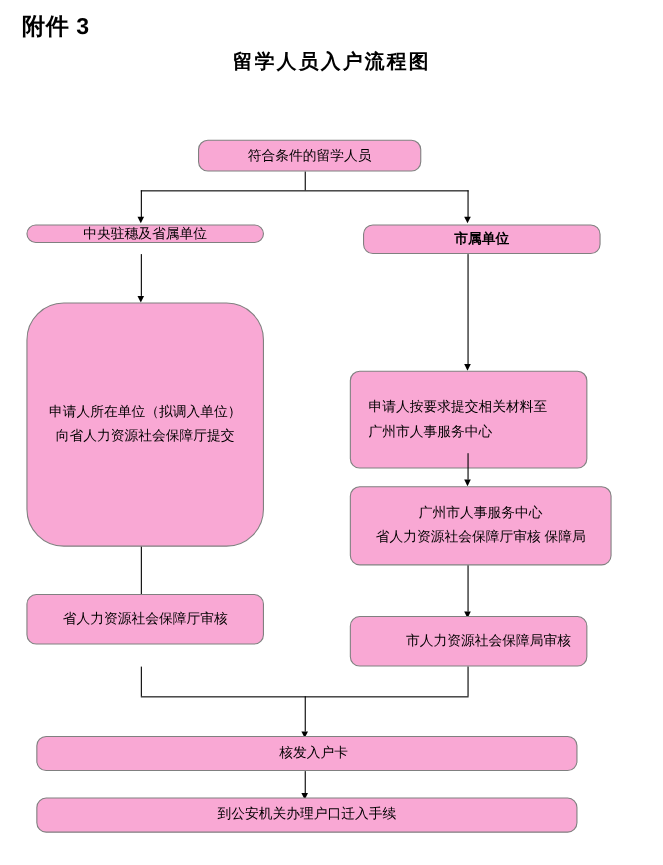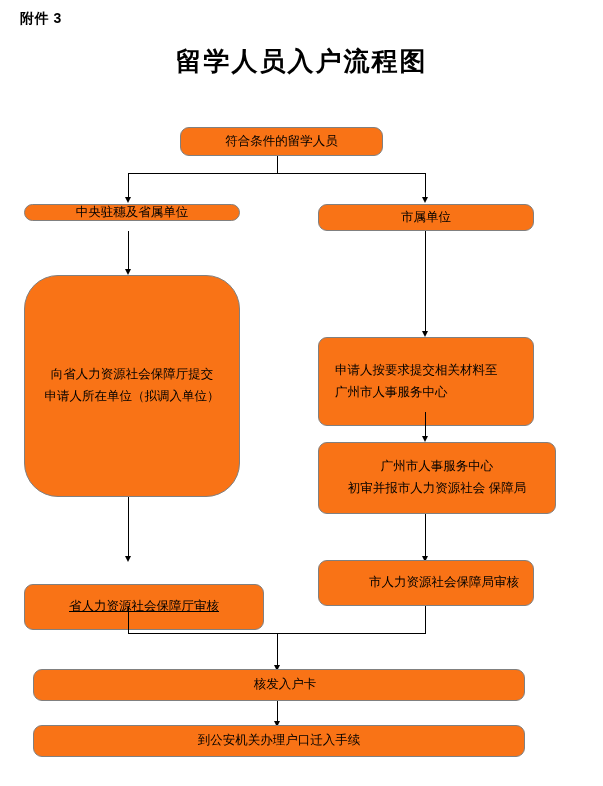--- a/index.html
+++ b/index.html
@@ -18,43 +18,43 @@
 
   #flow-root {
     position: absolute;
     inset: 0;
   }
 
   .attachment-label {
     position: absolute;
     left: 20px;
     top: 10px;
-    font-size: 14px;
+    font-size: 21px;
     font-weight: bold;
     letter-spacing: 0.5px;
     white-space: nowrap;
   }
 
   .chart-title {
     position: absolute;
     left: 0;
     top: 44px;
     width: 603px;
     text-align: center;
     font-family: "Liberation Serif", "DejaVu Serif", serif;
-    font-size: 26px;
+    font-size: 18px;
     font-weight: bold;
     letter-spacing: 2px;
   }
 
   .node {
     position: absolute;
     box-sizing: border-box;
     border: 1px solid #808080;
-    background: #f97316;
+    background: #f9a8d4;
     border-radius: 9px;
     display: flex;
     flex-direction: column;
     align-items: center;
     justify-content: center;
     font-size: 12.5px;
     line-height: 1.75;
     text-align: center;
     white-space: nowrap;
   }
@@ -99,56 +99,56 @@
   <div class="conn conn-h" style="left:128px; top:173px; width:298px;"></div>
   <div class="conn conn-v" style="left:128px; top:173px; height:25px;"></div>
   <div class="arrowhead" style="left:125px; top:197px;"></div>
   <div class="conn conn-v" style="left:425px; top:173px; height:25px;"></div>
   <div class="arrowhead" style="left:422px; top:197px;"></div>
 
   <div class="node" style="left:24px; top:204px; width:216px; height:17px;">
     <span class="line">中央驻穗及省属单位</span>
   </div>
 
-  <div class="node" style="left:318px; top:204px; width:216px; height:27px;">
+  <div class="node" style="left:330px; top:204px; width:216px; height:27px;font-weight:bold;">
     <span class="line">市属单位</span>
   </div>
 
   <div class="conn conn-v" style="left:128px; top:231px; height:38px;"></div>
   <div class="arrowhead" style="left:125px; top:269px;"></div>
 
   <div class="conn conn-v" style="left:425px; top:231px; height:100px;"></div>
   <div class="arrowhead" style="left:422px; top:331px;"></div>
 
   <div class="node big-radius" style="left:24px; top:275px; width:216px; height:222px;">
+    <span class="line">申请人所在单位（拟调入单位）</span>
     <span class="line">向省人力资源社会保障厅提交</span>
-    <span class="line">申请人所在单位（拟调入单位）</span>
   </div>
 
   <div class="node" style="left:318px; top:337px; width:216px; height:89px;
               align-items:flex-start; padding-left:16px; text-align:left;">
     <span class="line">申请人按要求提交相关材料至</span>
     <span class="line">广州市人事服务中心</span>
   </div>
 
   <div class="conn conn-v" style="left:425px; top:412px; height:24px;"></div>
   <div class="arrowhead" style="left:422px; top:436px;"></div>
 
   <div class="node" style="left:318px; top:442px; width:238px; height:72px;">
     <span class="line">广州市人事服务中心</span>
-    <span class="line">初审并报市人力资源社会 保障局</span>
+    <span class="line">省人力资源社会保障厅审核 保障局</span>
   </div>
 
   <div class="conn conn-v" style="left:128px; top:497px; height:59px;"></div>
   <div class="arrowhead" style="left:125px; top:556px;"></div>
 
   <div class="conn conn-v" style="left:425px; top:514px; height:42px;"></div>
   <div class="arrowhead" style="left:422px; top:556px;"></div>
 
-  <div class="node" style="left:24px; top:584px; width:240px; height:46px;text-decoration:underline;">
+  <div class="node" style="left:24px; top:540px; width:216px; height:46px;">
     <span class="line">省人力资源社会保障厅审核</span>
   </div>
 
   <div class="node" style="left:318px; top:560px; width:216px; height:46px;padding-left:36px;">
     <span class="line">市人力资源社会保障局审核</span>
   </div>
 
   <div class="conn conn-v" style="left:128px; top:606px; height:27px;"></div>
   <div class="conn conn-v" style="left:425px; top:606px; height:27px;"></div>
   <div class="conn conn-h" style="left:128px; top:633px; width:298px;"></div>

